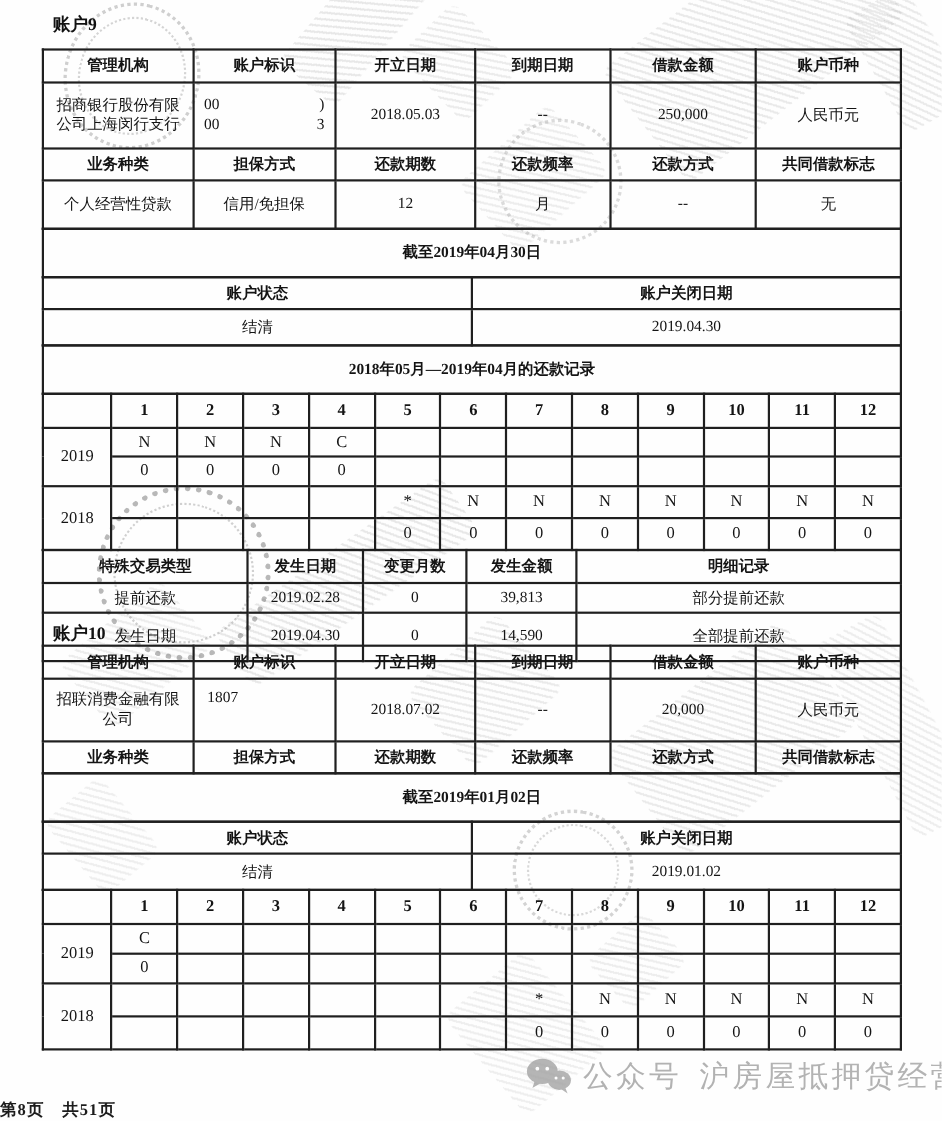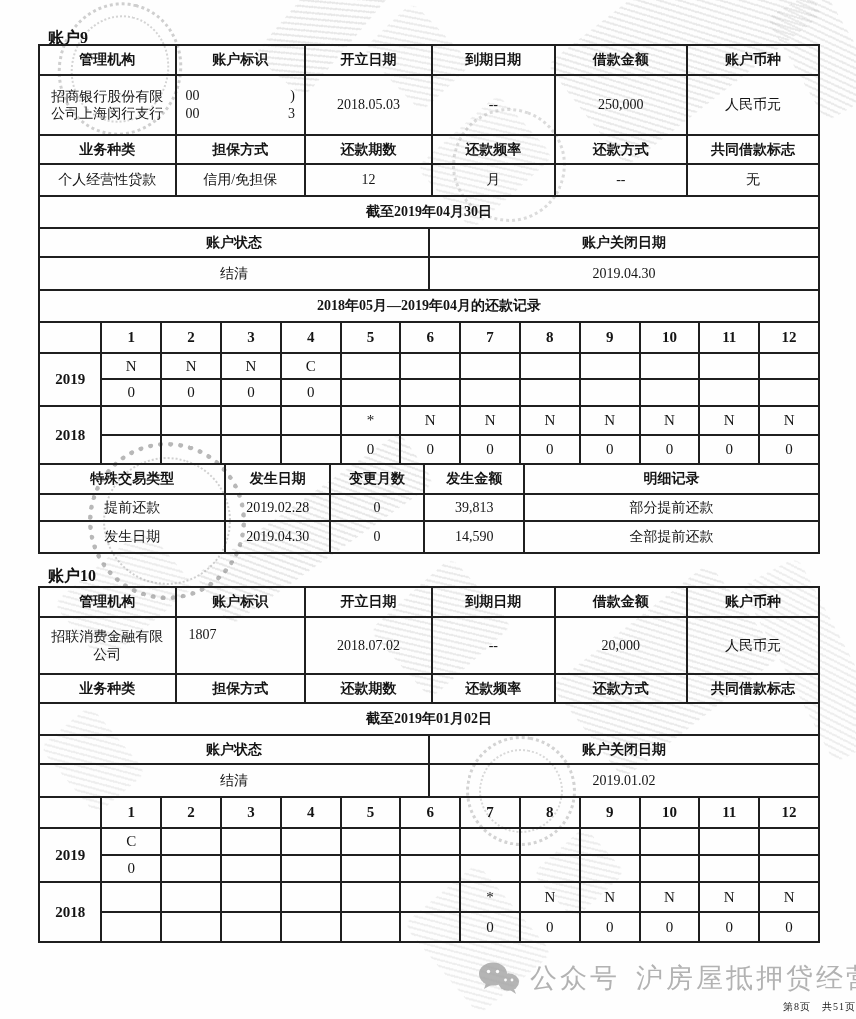--- a/index.html
+++ b/index.html
@@ -12,45 +12,45 @@
   .acct-label{
     position:absolute;left:48px;font-weight:bold;font-size:16px;color:#111;
   }
   table{border-collapse:collapse;table-layout:fixed;width:100%;background:transparent;}
   table + table{margin-top:-2px;}
   th,td{
     border:2px solid #1f1f1f;text-align:center;vertical-align:middle;
     padding:0 3px;font-size:14px;overflow:hidden;
   }
   th{font-weight:bold;}
-  tr.h28{height:32px}tr.h29{height:29px}tr.h30{height:30px}tr.h31{height:31px}
+  tr.h28{height:44px}tr.h29{height:29px}tr.h30{height:30px}tr.h31{height:31px}
   tr.h26{height:26px}tr.h27{height:27px}tr.h33{height:33px}
   tr.h57{height:57px}tr.h66{height:60px}
   .org-cell div{line-height:1.25;font-size:14px;}
   .id-cell{padding:0 9px;}
   .id-line{display:flex;justify-content:space-between;font-size:14px;line-height:1.3;}
   .id10-cell{text-align:left;vertical-align:top;padding:9px 0 0 12px;font-size:14px;}
   .grid td,.grid th{font-size:15px;}
-  .grid .yearcell{font-weight:bold;}
+  .grid .yearcell{font-weight:normal;}
   .grid tr.sub td{border-top-width:1.5px;}
   
   .artifact{position:absolute;pointer-events:none;}
   .seal{border-radius:50%;border:3px dotted #a9a9a9;opacity:.55;}
   .seal.inner::after{
     content:"";position:absolute;inset:10px;border-radius:50%;
     border:2px dotted #b3b3b3;
   }
   .seal.dark{border:5px dotted #8a8a8a;opacity:.6;}
   .sm{
     background:repeating-linear-gradient(55deg,rgba(125,125,125,.38) 0 2px,transparent 2px 6px);
     filter:blur(.7px);border-radius:10px;opacity:.45;
   }
   .footer-page{
-    position:absolute;top:1000px;left:0;width:100%;text-align:right;
-    font-size:10px;color:#1c1c1c;letter-spacing:1px;
+    position:absolute;top:1000px;left:0;width:100%;text-align:left;
+    font-size:15px;color:#1c1c1c;letter-spacing:1px;font-weight:bold;
   }
   .wechat-wm{
     position:absolute;top:960px;left:478px;display:flex;align-items:center;
     color:#a0a0a0;font-family:"Liberation Sans","DejaVu Sans",sans-serif;
     font-size:27px;letter-spacing:3px;opacity:.8;white-space:nowrap;
   }
   .wechat-wm .txt2{margin-left:16px;}
   .wm-icon{margin-right:10px;flex:none;}
 </style>
 </head>
@@ -67,21 +67,21 @@
 <div class="artifact sm" style="left:190px;top:498px;width:250px;height:62px;transform:rotate(-35deg);"></div>
 <div class="artifact sm" style="left:64px;top:556px;width:120px;height:78px;transform:rotate(-40deg);opacity:.35;"></div>
 <div class="artifact sm" style="left:386px;top:582px;width:110px;height:92px;transform:rotate(-42deg);opacity:.4;"></div>
 <div class="artifact sm" style="left:566px;top:612px;width:200px;height:118px;transform:rotate(-38deg);opacity:.4;"></div>
 <div class="artifact sm" style="left:784px;top:560px;width:64px;height:200px;transform:rotate(-28deg);opacity:.33;"></div>
 <div class="artifact seal inner" style="left:466px;top:736px;width:104px;height:104px;transform:rotate(10deg);opacity:.5;"></div>
 <div class="artifact sm" style="left:60px;top:716px;width:66px;height:88px;transform:rotate(-40deg);opacity:.32;"></div>
 <div class="artifact sm" style="left:544px;top:842px;width:70px;height:62px;transform:rotate(-42deg);opacity:.34;"></div>
 <div class="artifact sm" style="left:430px;top:880px;width:96px;height:118px;transform:rotate(-40deg);opacity:.32;"></div>
 
-<div class="acct-label" style="top:28px;">账户9</div>
+<div class="acct-label" style="top:12px;">账户9</div>
 
 <div class="block" style="top:44px;">
 
   <table class="info">
     <colgroup>
         <col style="width:17.5%">
         <col style="width:16.6%">
         <col style="width:16.3%">
         <col style="width:15.7%">
         <col style="width:17.0%">

